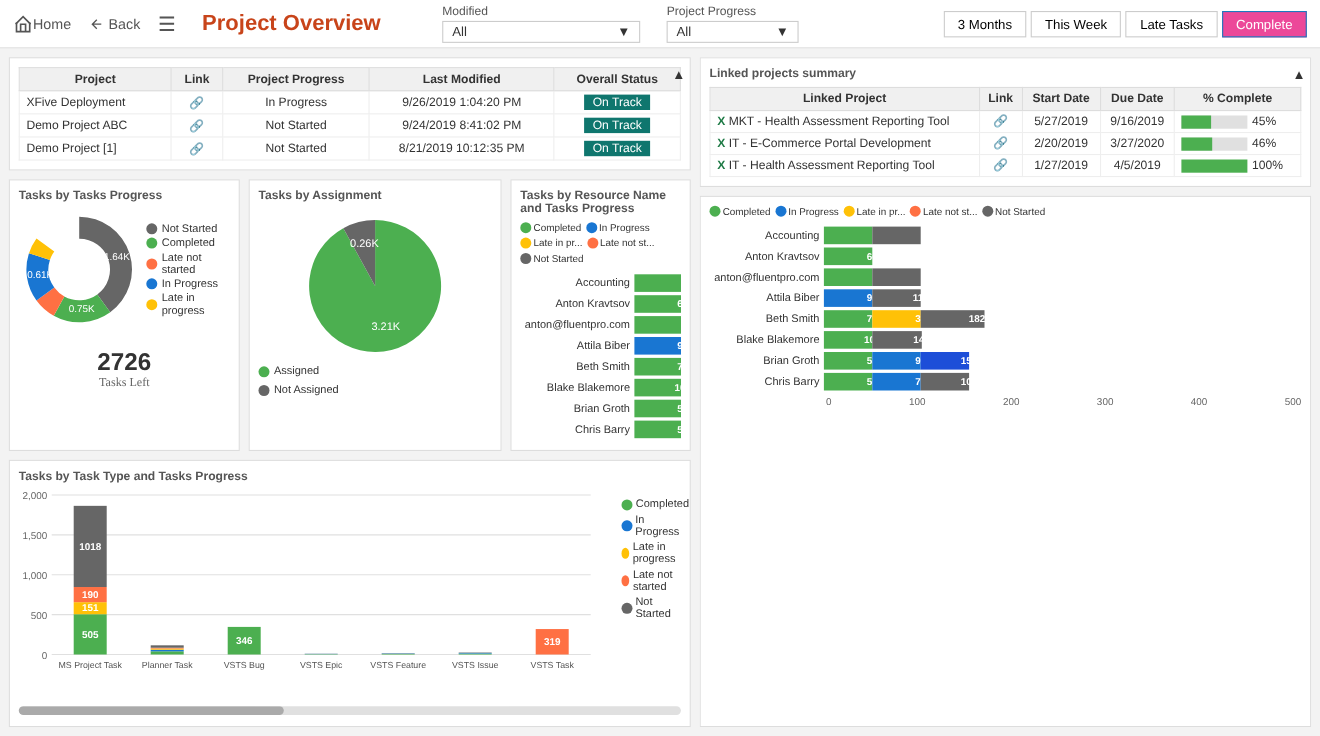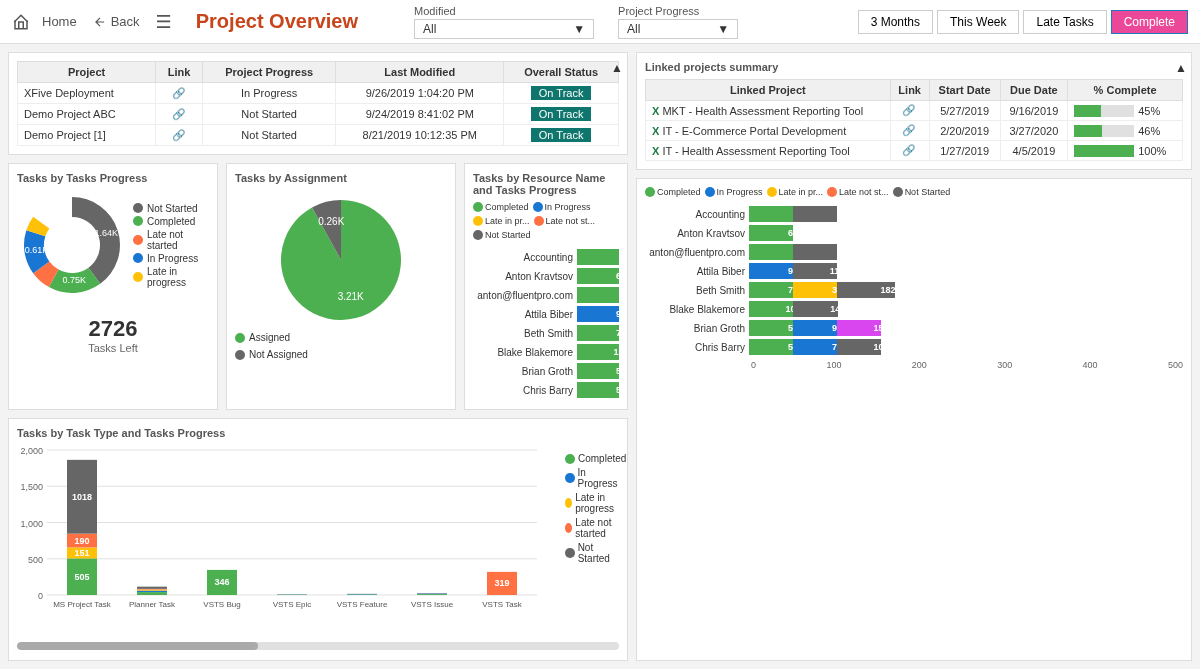--- a/index.html
+++ b/index.html
@@ -1,20 +1,20 @@
 <!DOCTYPE html>
 <html><head>
   <meta charset="utf-8">
   <style>
     * { box-sizing: border-box; margin: 0; padding: 0; }
     body { font-family: 'Segoe UI', Arial, sans-serif; font-size: 12px; background: #f3f3f3; color: #333; overflow: hidden; }
     
     
     .top-nav { background: #fff; border-bottom: 1px solid #ddd; padding: 6px 12px; display: flex; align-items: center; gap: 16px; height: 44px; }
-    .nav-home { display: flex; align-items: center; gap: 12px; color: #555; font-size: 13px; cursor: pointer; }
+    .nav-home { display: flex; align-items: center; gap: 0; color: #555; font-size: 13px; cursor: pointer; }
     .nav-back { display: flex; align-items: center; gap: 4px; color: #555; font-size: 13px; cursor: pointer; }
     .nav-menu { font-size: 18px; color: #555; cursor: pointer; }
     .nav-title { font-size: 20px; font-weight: 600; color: #c8441a; margin-left: 8px; }
     .nav-filters { display: flex; align-items: center; gap: 24px; margin-left: 40px; }
     .filter-group { display: flex; flex-direction: column; gap: 2px; }
     .filter-label { font-size: 11px; color: #555; }
     .filter-select { display: flex; align-items: center; gap: 4px; border: 1px solid #ccc; padding: 2px 8px; background: #fff; min-width: 180px; font-size: 12px; cursor: pointer; }
     .filter-select-sm { display: flex; align-items: center; gap: 4px; border: 1px solid #ccc; padding: 2px 8px; background: #fff; min-width: 120px; font-size: 12px; cursor: pointer; }
     .nav-buttons { display: flex; gap: 4px; margin-left: auto; }
     .nav-btn { padding: 4px 12px; font-size: 12px; cursor: pointer; border: 1px solid #ccc; background: #fff; }
@@ -47,21 +47,21 @@
     
     .resource-chart { font-size: 10px; overflow-y: auto; max-height: 360px; }
     .resource-row { display: flex; align-items: center; margin: 3px 0; gap: 4px; }
     .resource-name { text-align: right; min-width: 100px; font-size: 10px; color: #333; flex-shrink: 0; }
     .resource-bar { display: flex; height: 16px; }
     .resource-bar-seg { display: flex; align-items: center; justify-content: center; font-size: 9px; color: #fff; font-weight: 600; min-width: 4px; padding-left: 44px; }
     .excel-icon { color: #1e7a45; font-size: 11px; font-weight: 700; }
     
     .tasks-left-label { text-align: center; margin-top: 4px; }
     .tasks-left-num { font-size: 22px; font-weight: 700; color: #333; margin-top: 16px; }
-    .tasks-left-text { font-size: 11px; color: #666; }
+    .tasks-left-text { font-size: 11px; color: #666; font-family: Liberation Serif, serif; }
     
     .scrollbar-x { height: 8px; background: #e0e0e0; margin-top: 4px; border-radius: 4px; overflow: hidden; }
     .scrollbar-thumb { height: 100%; width: 40%; background: #aaa; border-radius: 4px; }
   </style>
 </head>
 <body>
 
 <div class="top-nav">
   <div class="nav-home">
     <svg width="18" height="18" viewBox="0 0 24 24" fill="none" stroke="#555" stroke-width="2">
@@ -513,21 +513,21 @@
       <div class="resource-bar">
               <div class="resource-bar-seg" style="width:32.64px;background:#4caf50">102</div>
               <div class="resource-bar-seg" style="width:45.44px;background:#666666">142</div>
             </div>
     </div>
           <div class="resource-row">
       <div class="resource-name">Brian Groth</div>
       <div class="resource-bar">
               <div class="resource-bar-seg" style="width:16.96px;background:#4caf50">53</div>
               <div class="resource-bar-seg" style="width:28.799999999999997px;background:#1976d2">90</div>
-              <div class="resource-bar-seg" style="width:32px;background:#d946ef">156</div>
+              <div class="resource-bar-seg" style="width:32px;background:#1d4ed8">156</div>
             </div>
     </div>
           <div class="resource-row">
       <div class="resource-name">Chris Barry</div>
       <div class="resource-bar">
               <div class="resource-bar-seg" style="width:16px;background:#4caf50">50</div>
               <div class="resource-bar-seg" style="width:22.400000000000002px;background:#1976d2">70</div>
               <div class="resource-bar-seg" style="width:32.96px;background:#666666">103</div>
             </div>
     </div>

